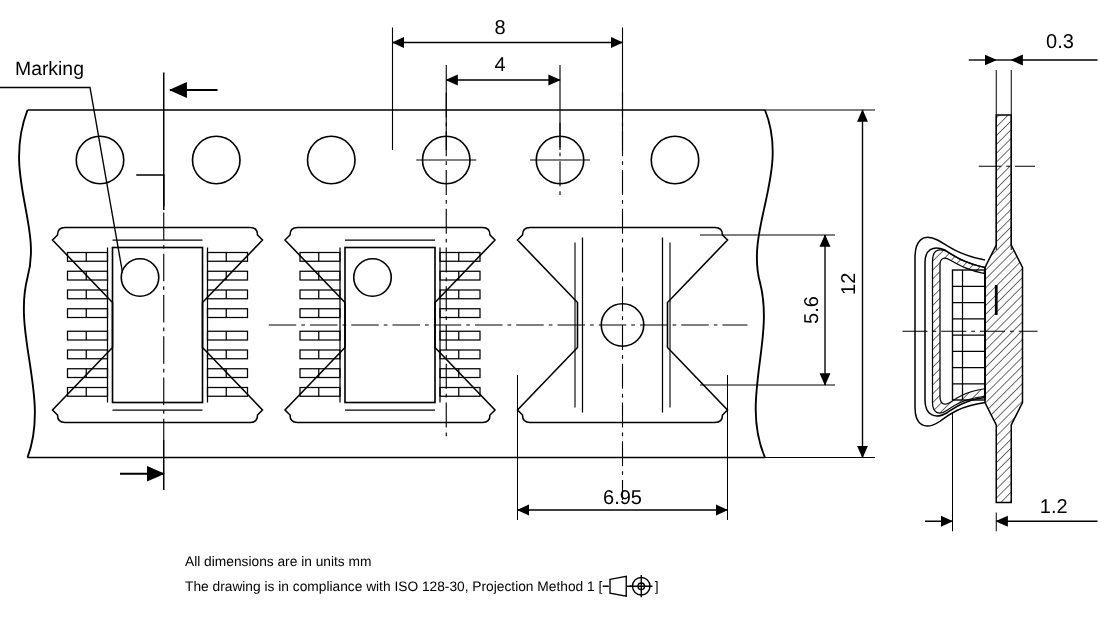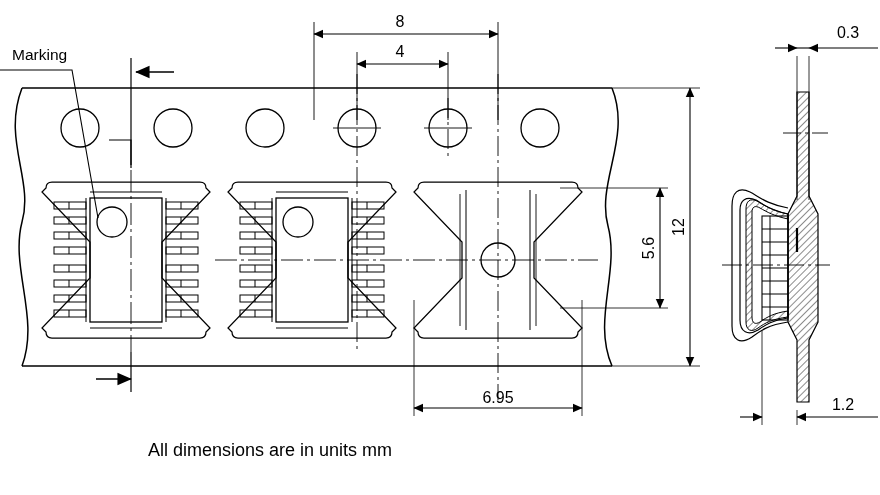--- a/index.html
+++ b/index.html
@@ -1,21 +1,21 @@
 <!DOCTYPE html>
 <html><head>
 <meta charset="utf-8">
 <style>
   html,body{margin:0;padding:0;background:#ffffff;}
   body{width:880px;height:495px;overflow:hidden;
        font-family:"Liberation Sans","DejaVu Sans",sans-serif;}
   #stage{position:relative;width:880px;height:495px;background:#fff;}
   svg{display:block;}
   text{font-family:"Liberation Sans","DejaVu Sans",sans-serif;fill:#000;}
-  .notes{position:absolute;left:148px;top:440px;font-size:18px;
+  .notes{position:absolute;left:148px;top:440px;font-size:11px;
          color:#000;line-height:20px;white-space:nowrap;}
   .notes .ln{display:block;}
   .psym{display:inline-block;vertical-align:-5px;}
 </style>
 </head>
 <body>
 
 <div id="stage">
 
 <svg width="880" height="495" viewBox="0 0 880 495">
@@ -306,15 +306,26 @@
       <line x1="797" y1="410" x2="797" y2="425" stroke="#000" stroke-width="0.8"></line>
       <line x1="740" y1="417" x2="762" y2="417" stroke="#000" stroke-width="1.1" marker-end="url(#arrIn)"></line>
       <line x1="797" y1="417" x2="878" y2="417" stroke="#000" stroke-width="1.1" marker-start="url(#arrIn)"></line>
       <text x="843" y="410" font-size="16" text-anchor="middle">1.2</text>
     </g>
   </g>
 </svg>
 
 <div class="notes">
   <span class="ln">All dimensions are in units mm</span>
+  <span class="ln"><span>The drawing is in compliance with ISO 128-30, Projection Method 1 [</span><span class="psym">
+      <svg width="42" height="18" viewBox="0 0 42 18">
+        <line x1="0" y1="9" x2="5" y2="9" stroke="#000" stroke-width="1.1"></line>
+        <path d="M6,3.5 L19,1 L19,17 L6,14.5 Z" fill="none" stroke="#000" stroke-width="1.1"></path>
+        <line x1="19" y1="9" x2="24" y2="9" stroke="#000" stroke-width="1.1"></line>
+        <circle cx="31" cy="9" r="7" fill="none" stroke="#000" stroke-width="1.1"></circle>
+        <circle cx="31" cy="9" r="2.6" fill="none" stroke="#000" stroke-width="1.1"></circle>
+        <line x1="22" y1="9" x2="40" y2="9" stroke="#000" stroke-width="1.1"></line>
+        <line x1="31" y1="0" x2="31" y2="18" stroke="#000" stroke-width="1.1"></line>
+      </svg>
+    </span><span>]</span></span>
 </div>
 
 </div>
 
 </body></html>

